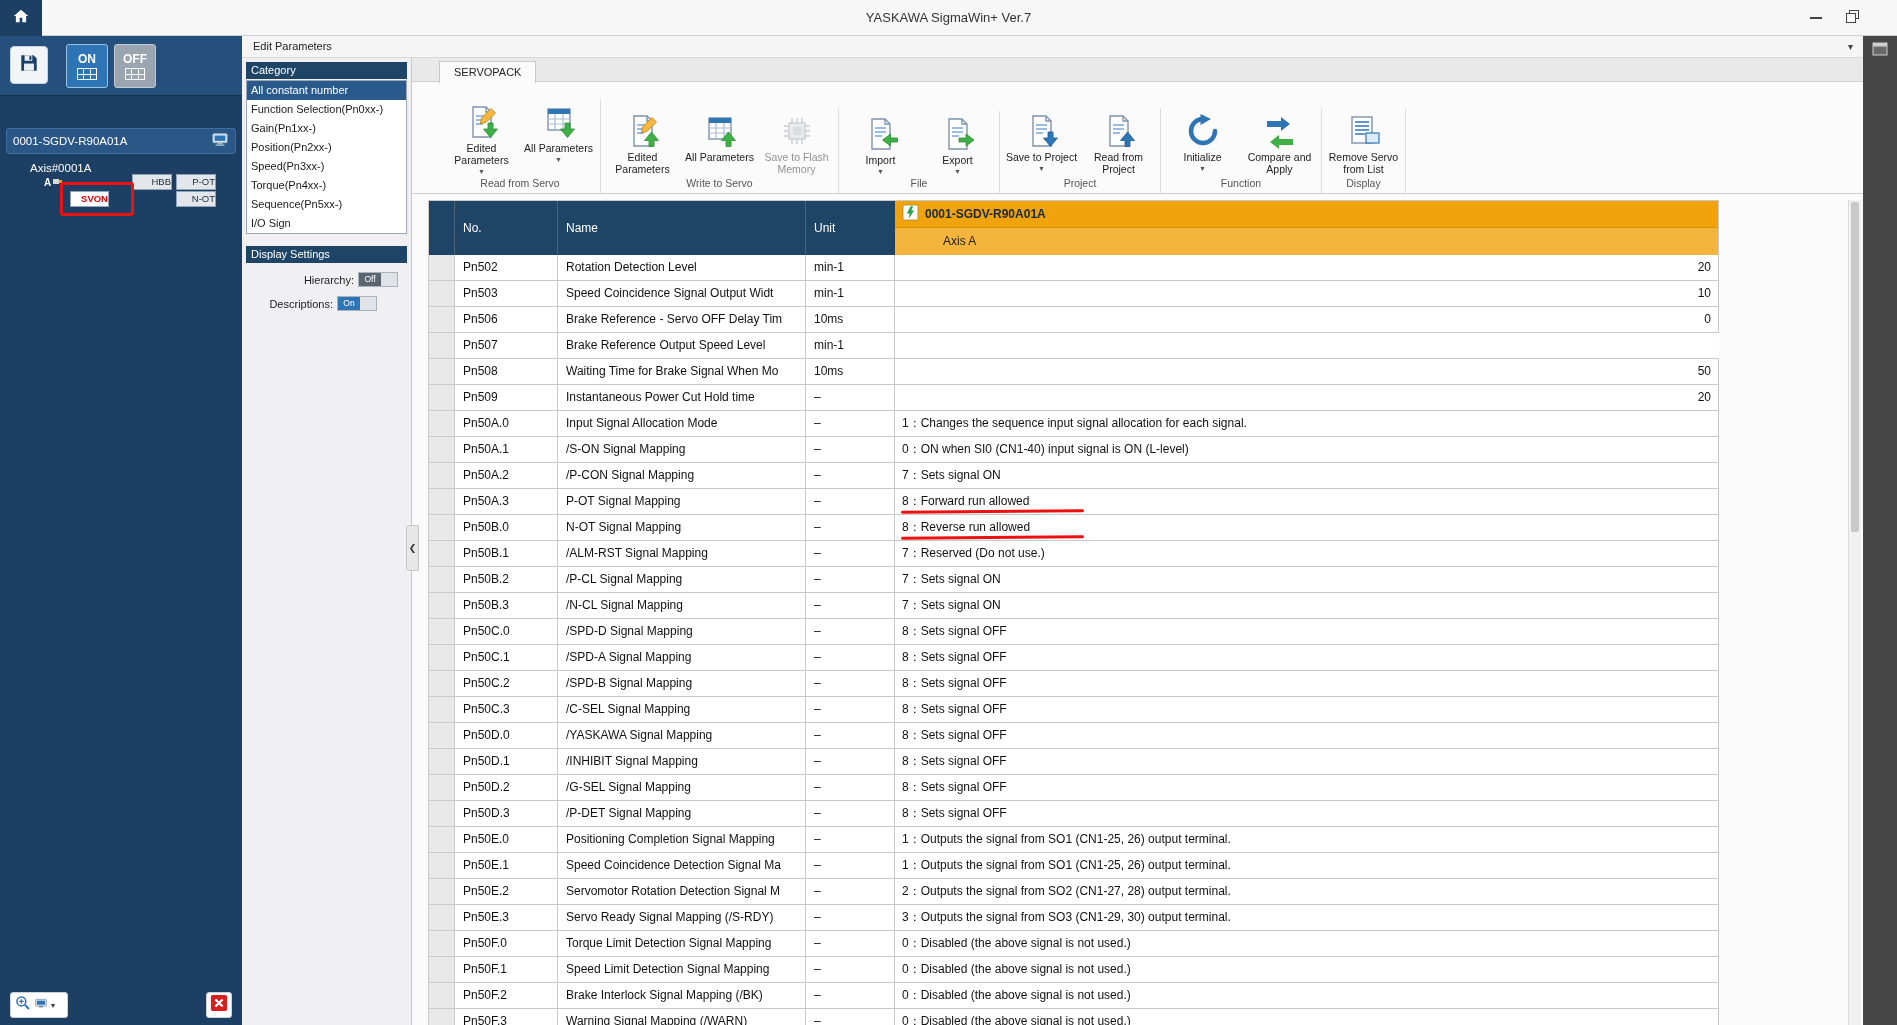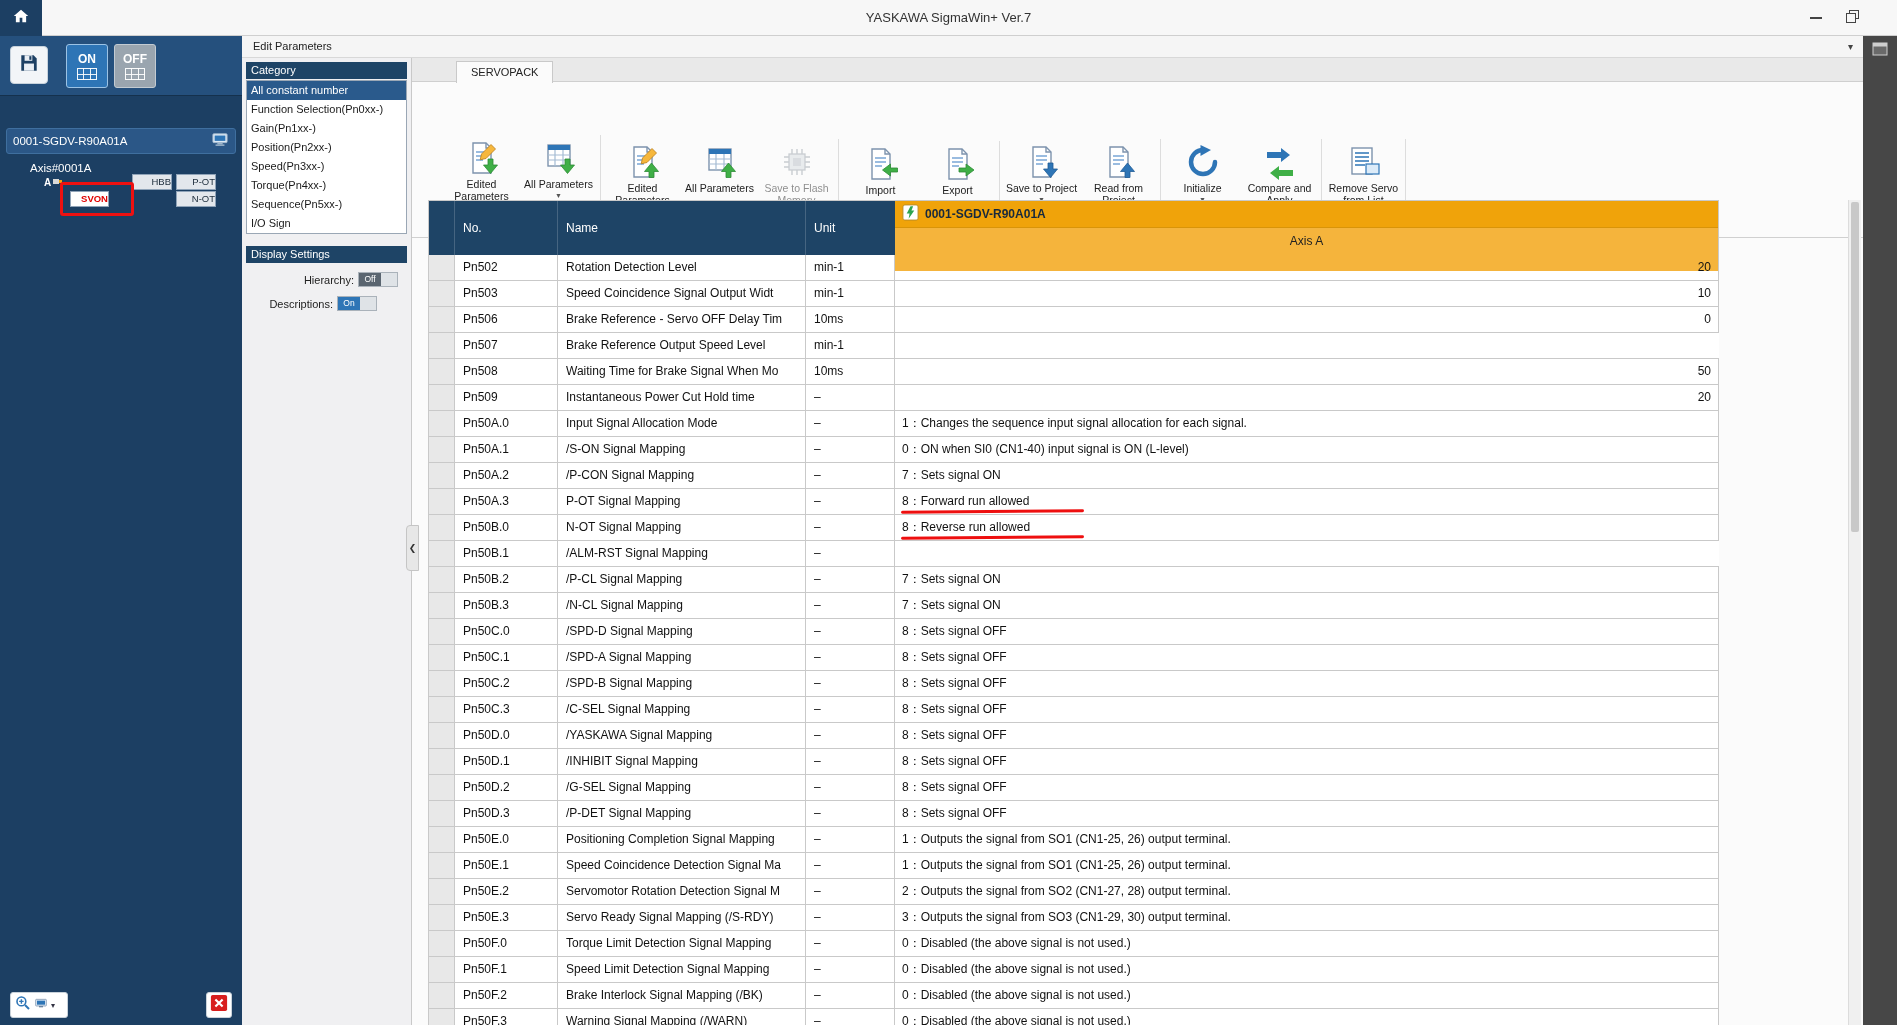--- a/index.html
+++ b/index.html
@@ -58,42 +58,42 @@
   .toggle { width:40px; height:15px; display:flex; border:1px solid #aab2ba; cursor:pointer; }
   .tg-state { width:22px; color:#fff; font-size:8.5px; line-height:13px; text-align:center; }
   .tg-state.off { background:#5a6570; } .tg-state.on { background:#2e75b6; }
   .tg-track { flex:1; background:#dfe3e7; }
 
   .collapse-tab { position:absolute; left:406px; top:525px; width:13px; height:46px; background:#e7e7e7; border:1px solid #c5c5c5; border-radius:4px 0 0 4px; display:flex; align-items:center; justify-content:center; font-size:9px; color:#333; cursor:pointer; z-index:4; }
 
   
   .main { position:absolute; left:412px; top:58px; width:1451px; height:967px; background:#fbfbfb; overflow:hidden; }
   .tabrow { position:relative; height:24px; background:#e9e9e9; border-bottom:1px solid #cfcfcf; }
-  .tab { position:absolute; left:44px; top:3px; height:22px; background:#fbfbfb; border:1px solid #c9c9c9; border-bottom:none; font-size:11px; line-height:20px; padding:0 14px; color:#222; z-index:2; cursor:pointer; }
-  .ribbon { height:112px; background:#fbfbfb; border-bottom:1px solid #d0d0d0; display:flex; align-items:center; padding-left:28px;margin-top:44px; }
+  .tab { position:absolute; left:27px; top:3px; height:22px; background:#fbfbfb; border:1px solid #c9c9c9; border-bottom:none; font-size:11px; line-height:20px; padding:0 14px; color:#222; z-index:2; cursor:pointer; }
+  .ribbon { height:112px; background:#fbfbfb; border-bottom:1px solid #d0d0d0; display:flex; align-items:flex-end; padding-left:28px; }
   .rgroup { display:flex; flex-direction:column; border-right:1px solid #ddd; padding:2px 3px 0; }
   .rbtns { display:flex; flex:1; }
   .rbtn { width:77px; display:flex; flex-direction:column; align-items:center; padding-top:3px; cursor:pointer; }
   .rbtn.disabled { opacity:.5; cursor:default; }
   .ricon { width:36px; height:36px; }
   .rlabel { font-size:10.5px; line-height:12px; text-align:center; color:#222; margin-top:2px; }
   .rmenu { font-size:7px; color:#555; margin-top:2px; }
   .rglabel { font-size:10.5px; color:#555; text-align:center; padding:2px 0 4px; }
 
   
   .ptable { position:absolute; left:16px; top:142px; width:1291px; border-left:1px solid #c9c9c9; border-top:1px solid #c9c9c9; background:#fff; }
   .thead { display:flex; height:54px; }
   .th-left { width:466px; background:#1e4466; display:flex; color:#fff; font-size:12px; }
   .th-sel { width:26px; border-right:1px solid rgba(255,255,255,.18); }
   .th-no { width:103px; padding-left:8px; line-height:54px; border-right:1px solid rgba(255,255,255,.18); }
   .th-name { width:248px; padding-left:8px; line-height:54px; border-right:1px solid rgba(255,255,255,.18); }
   .th-unit { width:89px; padding-left:8px; line-height:54px; }
   .th-val { width:825px; border-right:1px solid #c9c9c9; }
   .th-val .r1 { height:27px; background:#f0a30a; display:flex; align-items:center; gap:6px; padding-left:7px; font-size:12px; font-weight:bold; color:#17293d; border-bottom:1px solid #d99408; }
-  .th-val .r2 { height:43px; background:#f5b43c; text-align:center; line-height:27px; font-size:12px; color:#222; }
+  .th-val .r2 { height:27px; background:#f5b43c; text-align:left; line-height:27px; font-size:12px; color:#222;padding-left:48px; }
   .trow { display:flex; height:26px; background:#fff; border-bottom:1px solid #c9c9c9; font-size:12px; color:#111; }
   .c-sel { width:26px; background:#e8e8e8; border-right:1px solid #c9c9c9; cursor:pointer; }
   .c-no { width:103px; padding-left:8px; line-height:25px; border-right:1px solid #c9c9c9; }
   .c-name { width:248px; padding-left:8px; line-height:25px; border-right:1px solid #c9c9c9; white-space:nowrap; overflow:hidden; }
   .c-unit { width:89px; padding-left:8px; line-height:25px; border-right:1px solid #c9c9c9; }
   .c-val { flex:1; padding:0 7px; line-height:25px; border-right:1px solid #c9c9c9; position:relative; white-space:nowrap; overflow:hidden; cursor:pointer; }
   .c-val.num { text-align:right; }
   .redline { display:none; position:absolute; left:6px; top:21px; width:183px; height:3px; background:#ee0f0f; border-radius:2px; transform:rotate(-0.5deg); }
   .trow.underlined .redline { display:block; }
 
@@ -520,20 +520,24 @@
     <div class="c-val">
       <span class="vtext">8：Reverse run allowed</span>
       <span class="redline"></span>
     </div>
   </div>
         <div class="trow">
     <div class="c-sel"></div>
     <div class="c-no">Pn50B.1</div>
     <div class="c-name">/ALM-RST Signal Mapping</div>
     <div class="c-unit">–</div>
+    <div class="c-val">
+      <span class="vtext">7：Reserved (Do not use.)</span>
+      
+    </div>
   </div>
         <div class="trow">
     <div class="c-sel"></div>
     <div class="c-no">Pn50B.2</div>
     <div class="c-name">/P-CL Signal Mapping</div>
     <div class="c-unit">–</div>
     <div class="c-val">
       <span class="vtext">7：Sets signal ON</span>
       
     </div>

